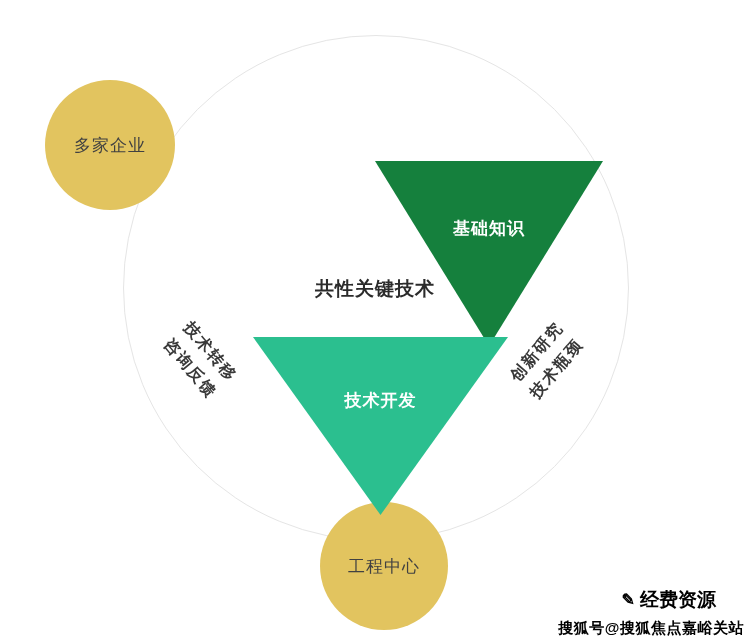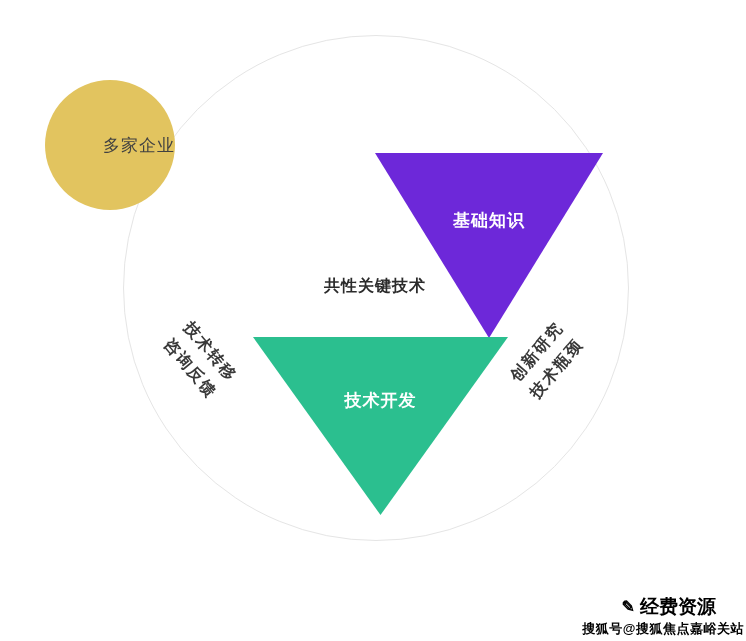--- a/index.html
+++ b/index.html
@@ -27,40 +27,40 @@
     background: transparent;
     z-index: 1;
   }
   
   .node {
     position: absolute;
     border-radius: 50%;
     background: #e2c45f;
     display: flex;
     align-items: center;
-    justify-content: flex-end;
+    justify-content: center;
     z-index: 2;
   }
   .node span {
     color: #414141;
     font-size: 17px;
     letter-spacing: 1px;
   }
   .node-enterprises { left: 45px;  top: 80px;  width: 130px; height: 130px; }
   .node-universities { left: 588px; top: 92px;  width: 124px; height: 124px; }
   .node-engineering { left: 320px; top: 502px; width: 128px; height: 128px; }
 
   
   .tri {
     position: absolute;
     clip-path: polygon(0 0, 100% 0, 50% 100%);
     z-index: 3;
   }
   .tri-red   { left: 145px; top: 155px; width: 235px; height: 190px; background: #f57b6a; }
-  .tri-blue  { left: 375px; top: 153px; width: 228px; height: 185px; background: #6d28d9; }
+  .tri-blue  { left: 375px; top: 161px; width: 228px; height: 185px; background: #15803d; }
   .tri-green { left: 253px; top: 337px; width: 255px; height: 178px; background: #2bbf8f; }
   .tri-label {
     position: absolute;
     left: 0;
     width: 100%;
     text-align: center;
     color: #ffffff;
     font-weight: bold;
     font-size: 17px;
     letter-spacing: 1px;
@@ -71,21 +71,21 @@
 
   
   .center-label {
     position: absolute;
     left: 290px;
     top: 276px;
     width: 170px;
     text-align: center;
     color: #2b2b2b;
     font-weight: bold;
-    font-size: 16px;
+    font-size: 19px;
     letter-spacing: 1px;
     z-index: 4;
   }
 
   
   .edge-label {
     position: absolute;
     width: 110px;
     text-align: center;
     color: #383838;
@@ -124,34 +124,37 @@
     font-size: 19px;
     margin-right: 28px;
   }
   .wm-icon {
     font-size: 16px;
     font-weight: bold;
     line-height: 1;
   }
   .wm-source {
     font-weight: bold;
-    font-size: 13px;
-    margin-top: 0;
+    font-size: 15px;
+    margin-top: 6px;
     letter-spacing: 0.5px;
   }
 </style>
 </head>
 <body>
 
 <div class="canvas">
 
   <div class="outline-circle"></div>
 
   <div class="node node-enterprises">
     <span>多家企业</span>
+  </div>
+  <div class="node node-engineering">
+    <span>工程中心</span>
   </div>
 
   <div class="tri tri-blue">
     <span class="tri-label">基础知识</span>
   </div>
   <div class="tri tri-green">
     <span class="tri-label">技术开发</span>
   </div>
 
   <div class="center-label">共性关键技术</div>

